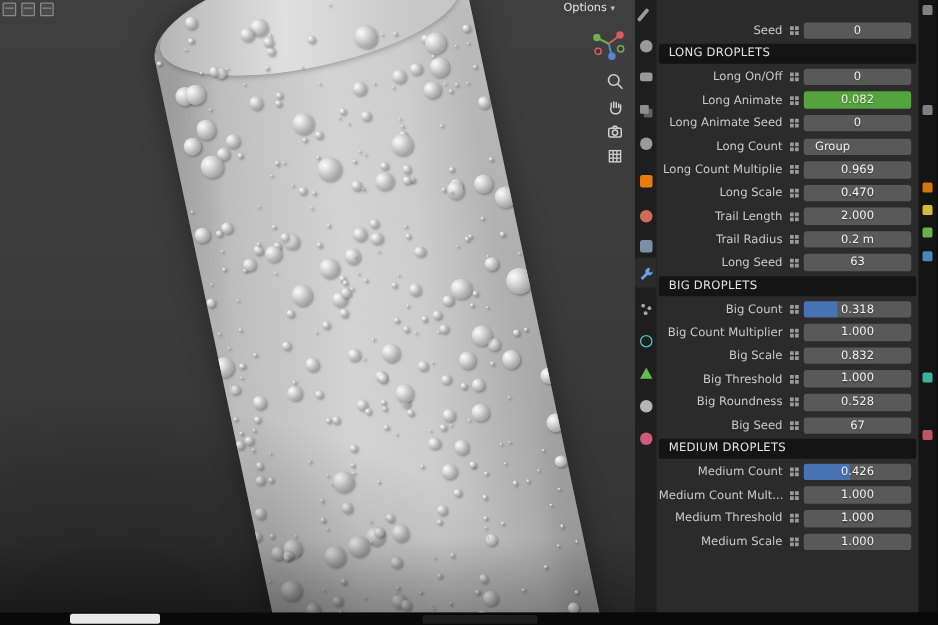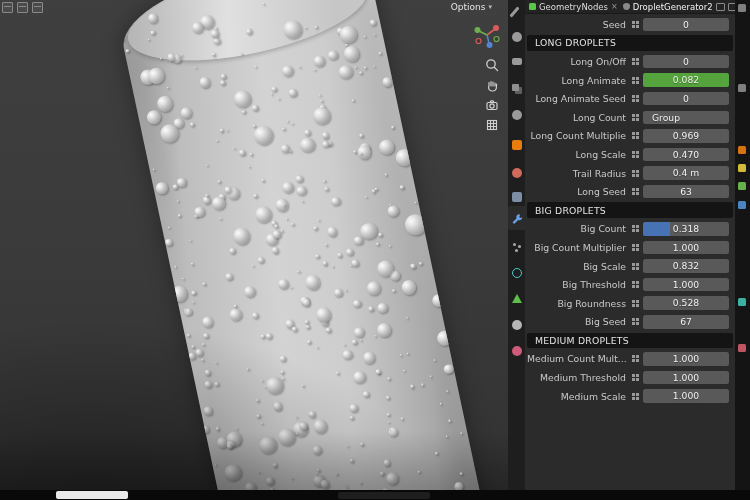--- a/index.html
+++ b/index.html
@@ -498,29 +498,20 @@
       </svg>
     </span>
     <span class="ticon t-dots" style="top:242px"></span>
     <span class="ticon t-orbit" style="top:268px"></span>
     <span class="ticon t-tri" style="top:294px"></span>
     <span class="ticon t-ci t-gray2" style="top:320px"></span>
     <span class="ticon t-ci t-pink" style="top:346px"></span>
   </div>
 
   <div class="panel">
-    <div class="phead">
-      <span class="hico node-ico"></span>
-      <span class="htext">GeometryNodes</span>
-      <span class="hx">×</span>
-      <span class="hico shield-ico"></span>
-      <span class="htext2">DropletGenerator2</span>
-      <span class="toggle"></span>
-      <span class="toggle"></span>
-    </div>
     <div id="panel-rows">
         <div class="prow number">
           <span class="plabel">Seed</span>
           <span class="attr-ico"></span>
           <span class="field number">
             <span class="vtext">0</span>
           </span>
         </div>
         <div class="prow section">
           <div class="secbar">
@@ -564,24 +555,31 @@
           </span>
         </div>
         <div class="prow number">
           <span class="plabel">Long Scale</span>
           <span class="attr-ico"></span>
           <span class="field number">
             <span class="vtext">0.470</span>
           </span>
         </div>
         <div class="prow number">
+          <span class="plabel">Trail Length</span>
+          <span class="attr-ico"></span>
+          <span class="field number">
+            <span class="vtext">2.000</span>
+          </span>
+        </div>
+        <div class="prow number">
           <span class="plabel">Trail Radius</span>
           <span class="attr-ico"></span>
           <span class="field number">
-            <span class="vtext">0.4 m</span>
+            <span class="vtext">0.2 m</span>
           </span>
         </div>
         <div class="prow number">
           <span class="plabel">Long Seed</span>
           <span class="attr-ico"></span>
           <span class="field number">
             <span class="vtext">63</span>
           </span>
         </div>
         <div class="prow section">
@@ -629,20 +627,28 @@
           <span class="plabel">Big Seed</span>
           <span class="attr-ico"></span>
           <span class="field number">
             <span class="vtext">67</span>
           </span>
         </div>
         <div class="prow section">
           <div class="secbar">
             <span>MEDIUM DROPLETS</span>
           </div>
+        </div>
+        <div class="prow slider">
+          <span class="plabel">Medium Count</span>
+          <span class="attr-ico"></span>
+          <span class="field slider">
+            <span class="fill" style="width: 42.6%; background: rgb(71, 114, 179);"></span>
+            <span class="vtext">0.426</span>
+          </span>
         </div>
         <div class="prow number">
           <span class="plabel">Medium Count Mult...</span>
           <span class="attr-ico"></span>
           <span class="field number">
             <span class="vtext">1.000</span>
           </span>
         </div>
         <div class="prow number">
           <span class="plabel">Medium Threshold</span>

